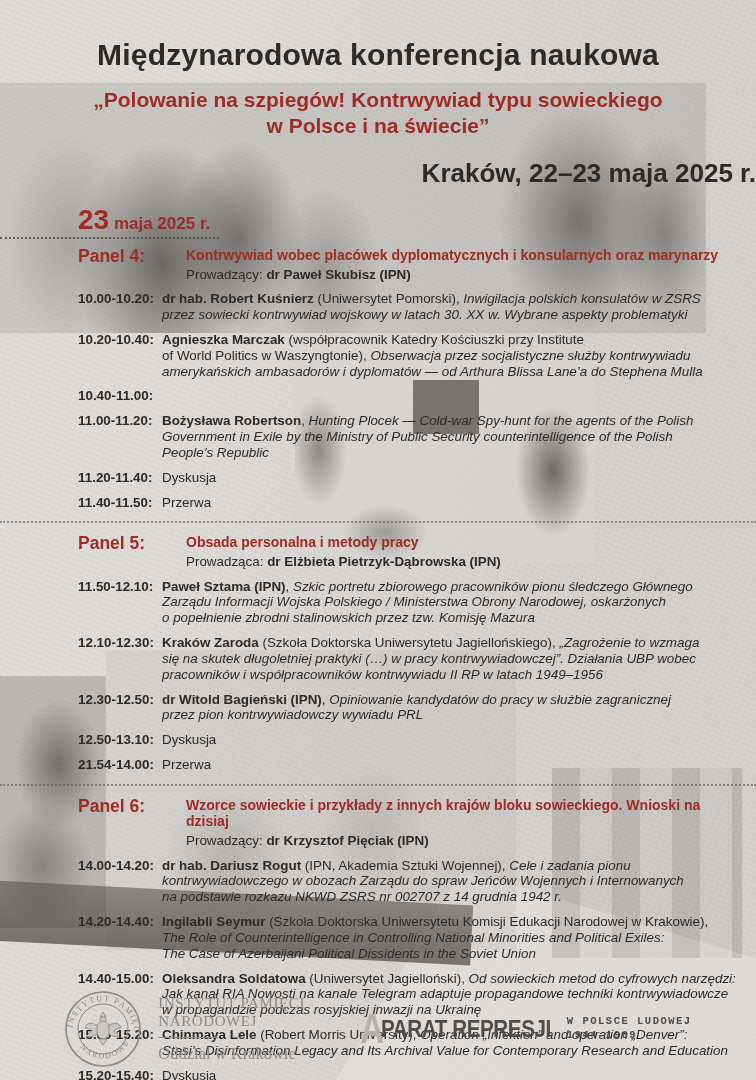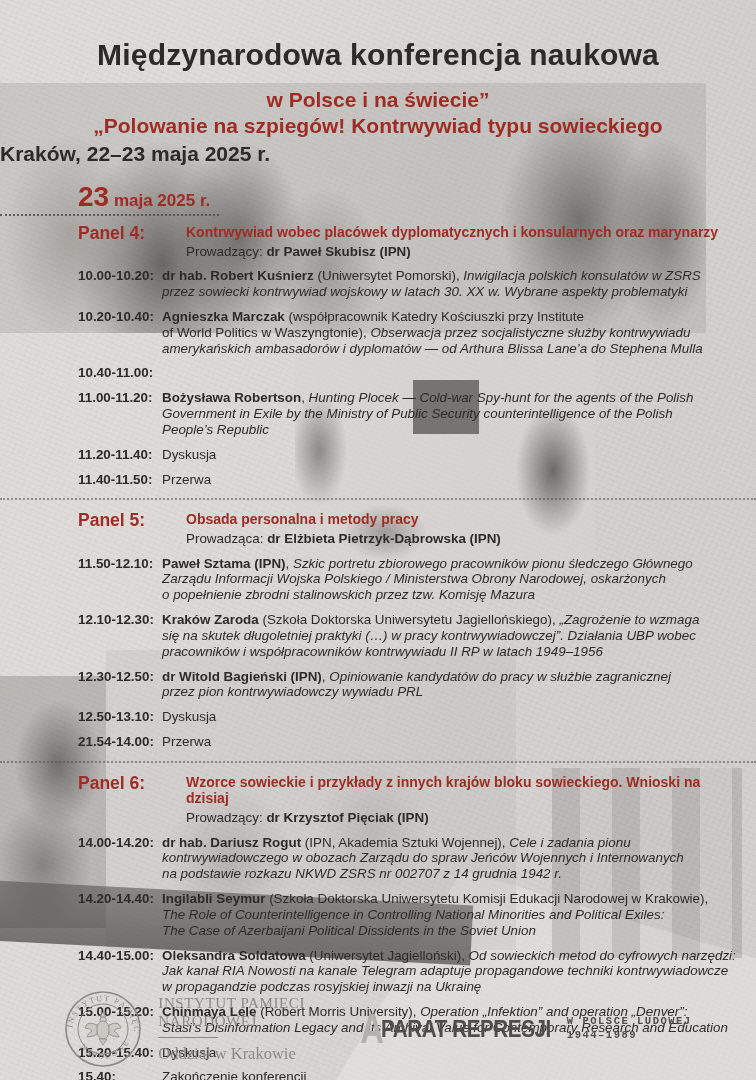--- a/index.html
+++ b/index.html
@@ -68,21 +68,21 @@
   }
   #ph-right-strip {
     left:552px; top:768px; width:190px; height:190px; opacity:.25;
     background:repeating-linear-gradient(90deg, rgba(70,68,65,.7) 0 28px, rgba(130,127,123,.3) 28px 60px);
   }
 
   
   .content { position:absolute; inset:0; z-index:5;border-radius:22px; }
   .title { margin-top:38px; text-align:center; font-size:30px; font-weight:bold; letter-spacing:.2px; }
   .subtitle { margin-top:15px; text-align:center; font-size:21px; font-weight:bold; line-height:1.24; color:var(--red); }
-  .place-date { margin-top:3px; text-align:left; font-size:21px; font-weight:bold; }
+  .place-date { margin-top:19px; text-align:right; font-size:26px; font-weight:bold; }
 
   .day-row { margin:15px 0 0 78px; color:var(--red); font-weight:bold; }
   .day-number { font-size:28px; }
   .day-suffix { font-size:17px; }
   .day-rule { width:219px; border-bottom:2px dotted rgba(78,75,72,.85); margin-top:1px; }
 
   .schedule { margin-top:6px; padding:0 8px 0 78px; font-size:13.4px; line-height:1.18; }
   .sep { border-top:2px dotted rgba(78,75,72,.55); margin:11px 0 11px -78px; width:756px; }
 
   .panel-header { display:flex; margin:8px 0 9px;gap:24px; }
@@ -117,22 +117,22 @@
 <div class="photo" id="ph-mid"></div>
 <div class="photo" id="ph-left-bottom"></div>
 <div class="photo" id="ph-mid-bottom"></div>
 <div class="photo" id="ph-band"></div>
 <div class="photo" id="ph-right-strip"></div>
 
 <div class="content">
 
   <div class="title">Międzynarodowa konferencja naukowa</div>
   <div class="subtitle">
+    <div>„Polowanie na szpiegów! Kontrwywiad typu sowieckiego</div>
     <div>w Polsce i na świecie”</div>
-    <div>„Polowanie na szpiegów! Kontrwywiad typu sowieckiego</div>
   </div>
   <div class="place-date">Kraków, 22–23 maja 2025 r.</div>
 
   <div class="day-row">
     <span class="day-number">23</span><span class="day-suffix"> maja 2025 r.</span>
   </div>
   <div class="day-rule"></div>
 
   <div class="schedule">
 

